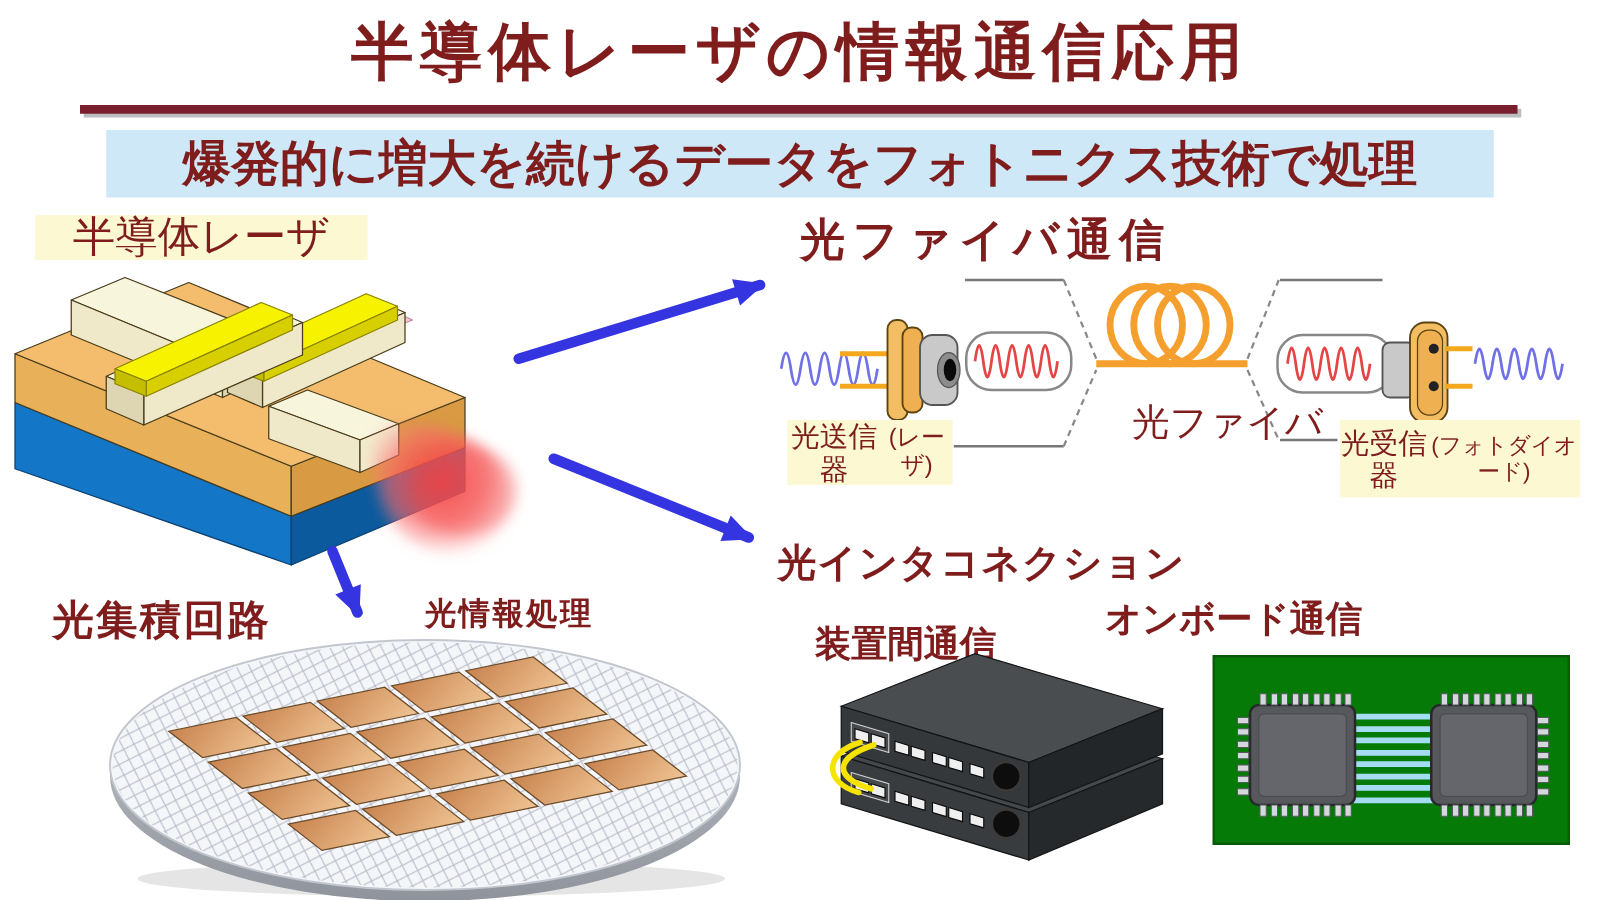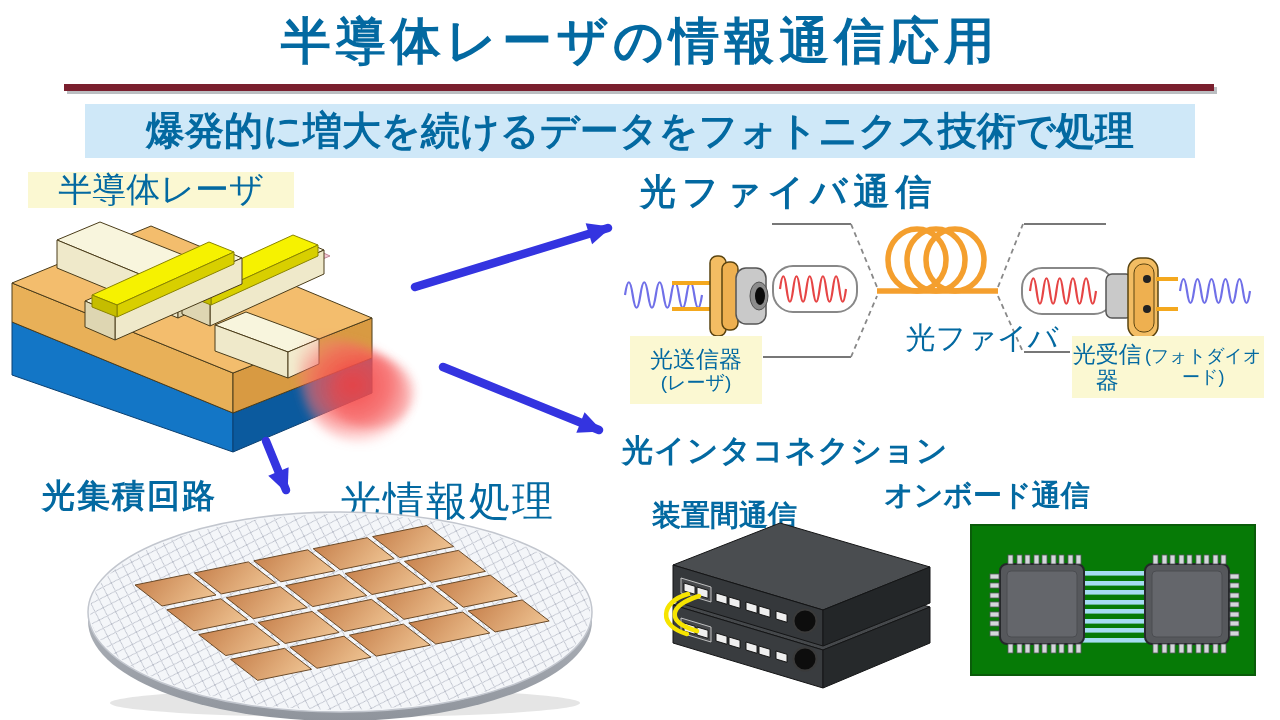--- a/index.html
+++ b/index.html
@@ -1,18 +1,18 @@
 <!DOCTYPE html>
 <html><head>
 <meta charset="utf-8">
 <style>
   html,body{margin:0;padding:0;background:#fff;}
   .canvas{
     position:relative;width:1280px;height:720px;overflow:hidden;background:#fff;
-    font-family:"Liberation Sans","DejaVu Sans",sans-serif;color:#0369a1;
+    font-family:"Liberation Sans","DejaVu Sans",sans-serif;color:#7f1d1d;
   }
   .abs{position:absolute;}
   .slide-title{
     left:0;right:0;top:8px;text-align:center;
     font-size:50px;font-weight:700;letter-spacing:5px;white-space:nowrap;
   }
   .divider{
     left:64px;width:1150px;top:84px;height:7px;background:#7a1f2e;
     box-shadow:3px 3px 0 rgba(150,155,160,.65);
   }
@@ -24,24 +24,24 @@
   .chip-label{
     left:28px;top:172px;width:266px;height:36px;background:#fbf8d2;
     display:flex;align-items:center;justify-content:center;
     font-size:34px;font-weight:400;white-space:nowrap;
   }
   .fiber-heading{left:640px;top:168px;font-size:36px;font-weight:600;letter-spacing:6px;white-space:nowrap;}
   .inter-heading{left:622px;top:430px;font-size:31px;font-weight:600;letter-spacing:1px;white-space:nowrap;}
   .equip-label{left:652px;top:496px;font-size:29px;font-weight:600;white-space:nowrap;text-align:center;}
   .onboard-label{left:884px;top:476px;font-size:29px;font-weight:600;white-space:nowrap;}
   .ic-label{left:42px;top:474px;font-size:33px;font-weight:600;letter-spacing:2px;white-space:nowrap;}
-  .proc-label{left:340px;top:474px;font-size:41px;font-weight:400;letter-spacing:2px;white-space:nowrap;}
+  .proc-label{left:340px;top:474px;font-size:25px;font-weight:700;letter-spacing:2px;white-space:nowrap;}
   .tx-box{
-    left:630px;top:336px;width:132px;height:68px;background:#fbf8d2;
-    display:flex;flex-direction:column;align-items:center;justify-content:center;
+    left:630px;top:336px;width:132px;height:52px;background:#fbf8d2;
+    display:flex;align-items:center;justify-content:center;
     line-height:1.15;text-align:center;
   }
   .tx-box .l1{font-size:23px;}
   .tx-box .l2{font-size:19px;}
   .rx-box{
     left:1072px;top:336px;width:192px;height:62px;background:#fbf8d2;
     display:flex;align-items:center;justify-content:center;
     line-height:1.15;text-align:center;
   }
   .rx-box .l1{font-size:23px;}

